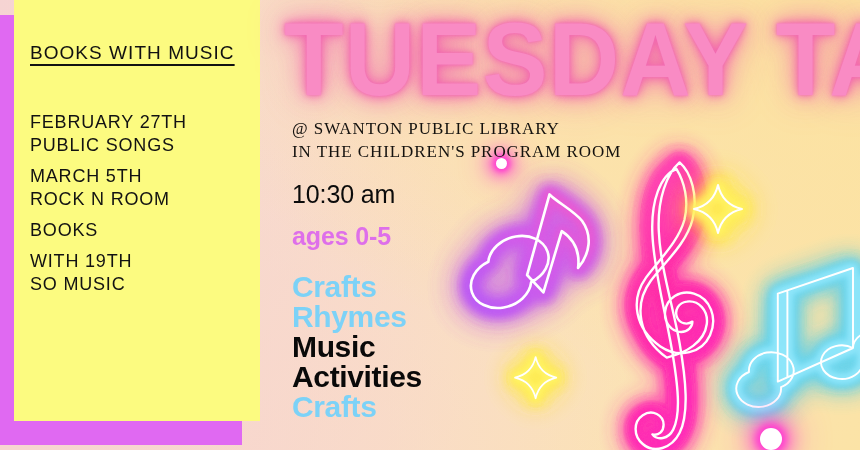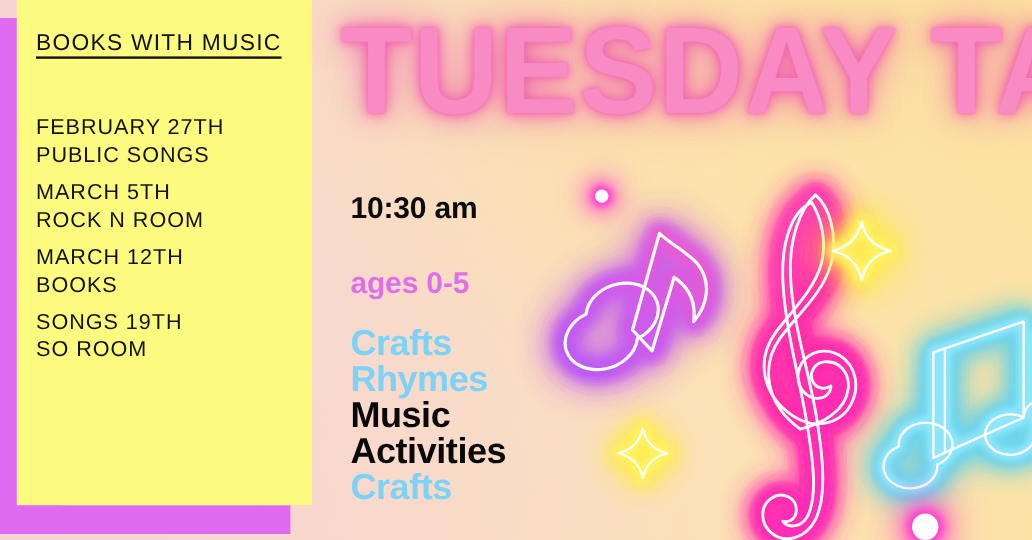--- a/index.html
+++ b/index.html
@@ -23,21 +23,21 @@
   }
   .purple-bottom{
     position:absolute;left:0;top:421px;width:242px;height:24px;
     background:#E069F2;
   }
   .yellow-panel{
     position:absolute;left:14px;top:0;width:246px;height:421px;
     background:#FCFB80;
   }
   .panel-inner{
-    position:absolute;left:14px;top:0;width:297px;height:421px;
+    position:absolute;left:14px;top:16px;width:297px;height:421px;
     padding:26px 0 0 16px;box-sizing:border-box;border-radius:20px;
   }
   .sched-title{
     font-family:"Liberation Sans",sans-serif;
     font-size:19px;letter-spacing:.055em;color:#111;
     text-decoration:underline;text-underline-offset:5px;
     text-decoration-thickness:2px;
     font-weight:400;white-space:nowrap;
   }
   .sched-block{margin-top:8px;}
@@ -66,22 +66,22 @@
     white-space:nowrap;
   }
 
   .venue{
     position:absolute;left:32px;top:118px;
     font-family:"Liberation Serif",serif;
     font-size:17px;letter-spacing:.055em;color:#14120f;
     line-height:1.33;font-weight:400;white-space:nowrap;
   }
   .time{
-    position:absolute;left:32px;top:160px;
-    font-size:25px;font-weight:700;color:#0b0b0b;
+    position:absolute;left:32px;top:180px;
+    font-size:25px;font-weight:400;color:#0b0b0b;
     letter-spacing:-.005em;white-space:nowrap;
   }
   .ages{
     position:absolute;left:32px;top:222px;
     font-size:25px;font-weight:700;color:#DE6FEA;
     letter-spacing:-.005em;white-space:nowrap;text-align:right;
   }
 
   .activities{
     position:absolute;left:32px;top:272px;
@@ -120,27 +120,26 @@
       <div class="sched-line">FEBRUARY 27TH</div>
       <div class="sched-line">PUBLIC SONGS</div>
     </div>
 
     <div class="sched-block">
       <div class="sched-line">MARCH 5TH</div>
       <div class="sched-line">ROCK N ROOM</div>
     </div>
 
     <div class="sched-block">
-      <div class="sched-line">MARCH 12TH</div>
       <div class="sched-line">BOOKS</div>
     </div>
 
     <div class="sched-block">
-      <div class="sched-line">SONGS 19TH</div>
-      <div class="sched-line">SO ROOM</div>
+      <div class="sched-line">WITH 19TH</div>
+      <div class="sched-line">SO MUSIC</div>
     </div>
   </div>
 
   <div class="right">
 
     <svg class="neon" viewBox="0 0 600 450">
       <defs>
         <filter id="gv" x="-80%" y="-80%" width="260%" height="260%">
           <feGaussianBlur stdDeviation="7" result="b1"></feGaussianBlur>
           <feGaussianBlur stdDeviation="16" result="b2"></feGaussianBlur>
@@ -252,20 +251,24 @@
         <use href="#p-sparkle" fill="none" stroke="#FFF46B" stroke-width="5" stroke-linejoin="round" filter="url(#gm)"></use>
         <use href="#p-sparkle" fill="none" stroke="#ffffff" stroke-width="2" stroke-linejoin="round"></use>
       </g>
     </svg>
 
     <div class="glowdot a"></div>
     <div class="glowdot b"></div>
 
     <div class="headline">TUESDAY TALES</div>
 
+    <div class="venue">
+      <div>@ SWANTON PUBLIC LIBRARY</div>
+      <div>IN THE CHILDREN'S PROGRAM ROOM</div>
+    </div>
 
     <div class="time">10:30 am</div>
 
     <div class="ages">ages 0-5</div>
 
     <div class="activities">
       <span class="act blue">Crafts</span>
       <span class="act blue">Rhymes</span>
       <span class="act dark">Music</span>
       <span class="act dark">Activities</span>

